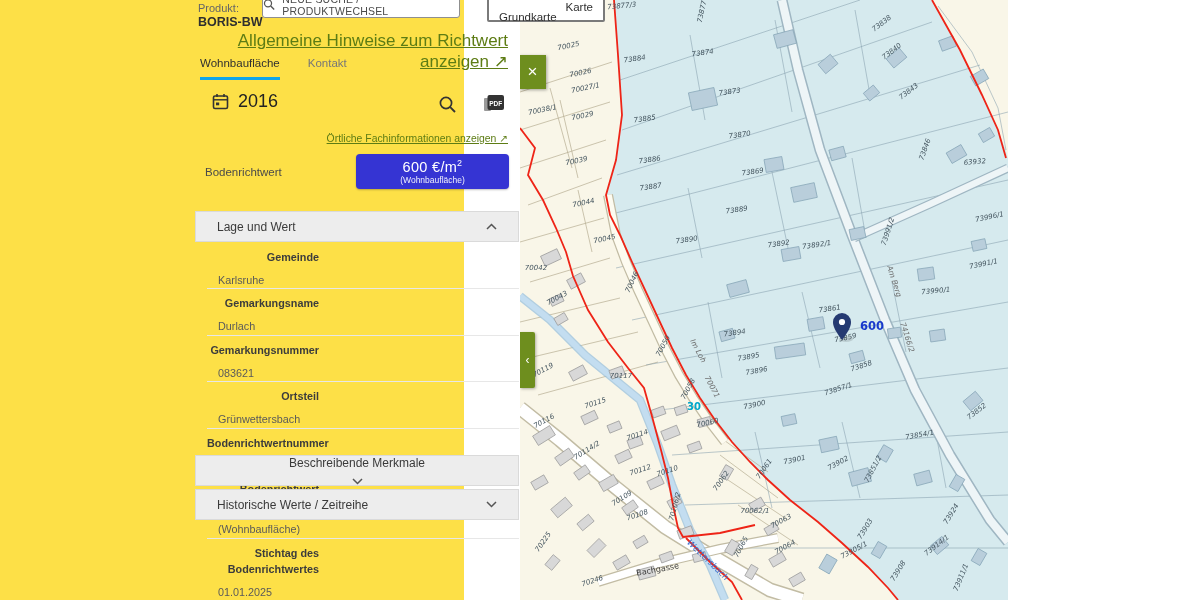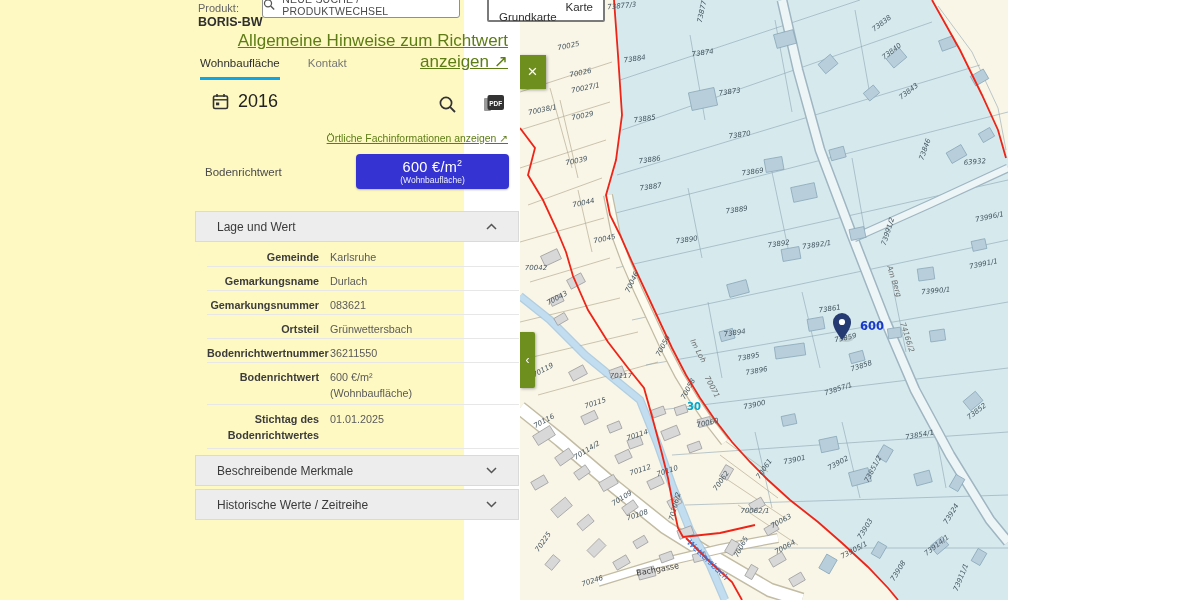--- a/index.html
+++ b/index.html
@@ -1,20 +1,20 @@
 <!DOCTYPE html>
 <html><head>
 <meta charset="utf-8">
 <style>
   * { margin:0; padding:0; box-sizing:border-box; }
   html,body { width:1200px; height:600px; background:#fff; font-family:"Liberation Sans",sans-serif; overflow:hidden; }
   #stage { position:relative; width:1200px; height:600px; background:#fff; overflow:hidden; }
 
   
-  #panel { position:absolute; left:0; top:0; width:464px; height:600px; background:#fef9c3; z-index:5; }
+  #panel { position:absolute; left:0; top:0; width:464px; height:600px; background:#fde047; z-index:5; }
   .produkt-label { position:absolute; left:198px; top:2px; font-size:11px; color:#666; }
   .produkt-name  { position:absolute; left:198px; top:15px; font-size:12.5px; font-weight:bold; color:#2f2f2f; }
   .search-btn { position:absolute; left:262px; top:-9px; width:198px; height:27px; border:1.5px solid #8f8f8f; border-radius:3px;
     background:#fff; display:flex; align-items:center; justify-content:center; gap:7px; font-size:10.5px; color:#4a4a4a; letter-spacing:.2px; cursor:pointer; }
   .map-switch { position:absolute; left:487px; top:-9px; height:31px; padding:0 10px; border:2px solid #7a7a7a; border-radius:2px;
     background:#fff; display:flex; align-items:center; gap:9px; font-size:11.5px; color:#2f2f2f; z-index:40; cursor:pointer; }
   .map-switch .primary { font-weight:normal;margin-top:20px; }
   .green-link { position:absolute; left:195px; width:313px; text-align:right; font-size:17px; color:#5d7c14; text-decoration:underline; cursor:pointer; }
   #link1 { top:31px; }
   #link2 { top:132px; font-size:10.4px; }
@@ -26,21 +26,21 @@
   .icon-abs { position:absolute; cursor:pointer; }
   .brw-label { position:absolute; left:205px; top:166px; font-size:11.5px; color:#4a4a4a; }
   .brw-btn { position:absolute; left:356px; top:154px; width:153px; height:35px; background:#3534d3; border-radius:4px;
     color:#fff; text-align:center; cursor:pointer; box-shadow:0 1px 2px rgba(0,0,0,.25); padding-top:4px; }
   .brw-btn .v { font-size:14.5px; letter-spacing:.3px; }
   .brw-btn sup { font-size:9px; }
   .brw-btn .s { font-size:8.5px; color:rgba(255,255,255,.92); margin-top:0px; }
   .acc { position:absolute; left:195px; width:324px; height:31px; background:#ededed; border:1px solid #dadada;
     display:flex; align-items:center; justify-content:space-between; padding:0 21px; font-size:12px; color:#3a3a3a; cursor:pointer; }
   .details { position:absolute; left:195px; top:243px; width:324px; padding-left:12px; }
-  .drow { display:flex; border-bottom:1px solid #e7e7e7; align-items:flex-start; }
+  .drow { display:flex; border-bottom:1px solid #e7e7e7; align-items:flex-start;flex-direction:column; }
   .dlabel { width:112px; text-align:right; font-size:10.8px; font-weight:bold; color:#3c3c3c; padding-top:6px; line-height:1.55; }
   .dvalue { flex:1; padding-left:11px; padding-top:6px; font-size:10.8px; color:#5a5a5a; line-height:1.55; }
 
   
   #map { position:absolute; left:520px; top:0; width:488px; height:600px; overflow:hidden; background:#f9f6e8; z-index:1; }
   #close-btn { position:absolute; left:-1px; top:55px; width:27px; height:34px; background:#6e8e1e; color:#fff;
     display:flex; align-items:center; justify-content:center; font-size:17px; cursor:pointer; z-index:20; box-shadow:1px 1px 3px rgba(0,0,0,.35); }
   #handle { position:absolute; left:0; top:332px; width:15px; height:56px; background:#6e8e1e; color:#fff; border-radius:0 2px 2px 0;
     display:flex; align-items:center; justify-content:center; font-size:12px; cursor:pointer; z-index:20; box-shadow:1px 1px 3px rgba(0,0,0,.3); }
   svg text.parcel { font:italic 7px "DejaVu Sans",sans-serif; fill:#44555f; text-anchor:middle; }
@@ -138,21 +138,21 @@
         <div class="drow" style="min-height: 42px;">
           <div class="dlabel">Bodenrichtwert</div>
           <div class="dvalue">600 €/m²<div>(Wohnbaufläche)</div></div>
         </div>
         <div class="drow" style="min-height: 44px;">
           <div class="dlabel">Stichtag des Bodenrichtwertes</div>
           <div class="dvalue">01.01.2025</div>
         </div>
       </div>
 
-    <div class="acc" style="top:455px;">
+    <div class="acc" style="top:455px;flex-direction:column;">
       <span>Beschreibende Merkmale</span>
       <svg width="11" height="7" viewBox="0 0 11 7">
         <polyline points="1,1 5.5,5.5 10,1" fill="none" stroke="#555" stroke-width="1.5"></polyline>
       </svg>
     </div>
     <div class="acc" style="top:489px;gap:28px;">
       <span>Historische Werte / Zeitreihe</span>
       <svg width="11" height="7" viewBox="0 0 11 7">
         <polyline points="1,1 5.5,5.5 10,1" fill="none" stroke="#555" stroke-width="1.5"></polyline>
       </svg>

